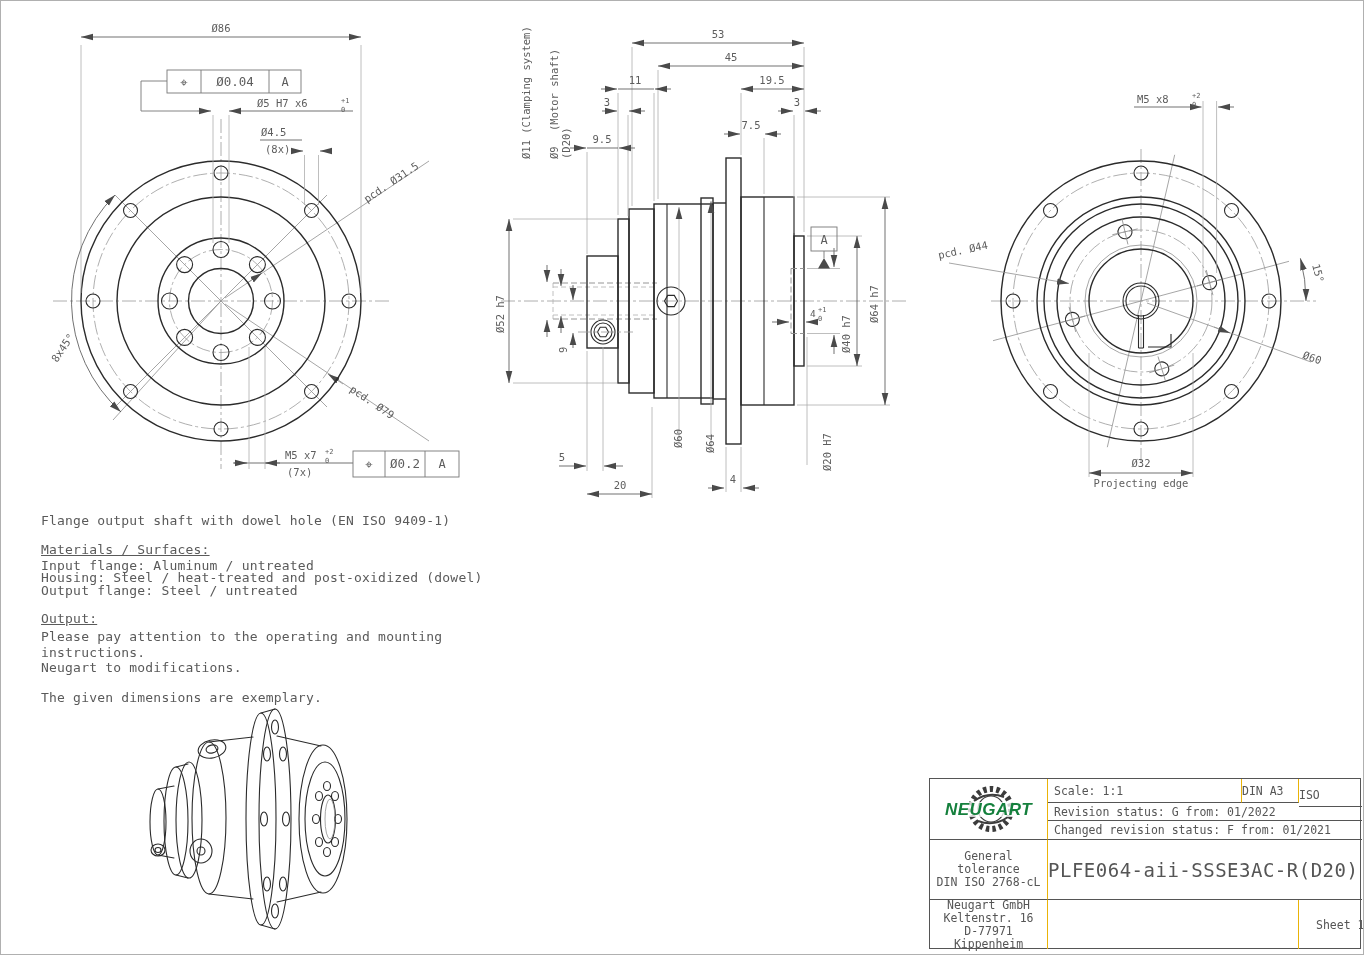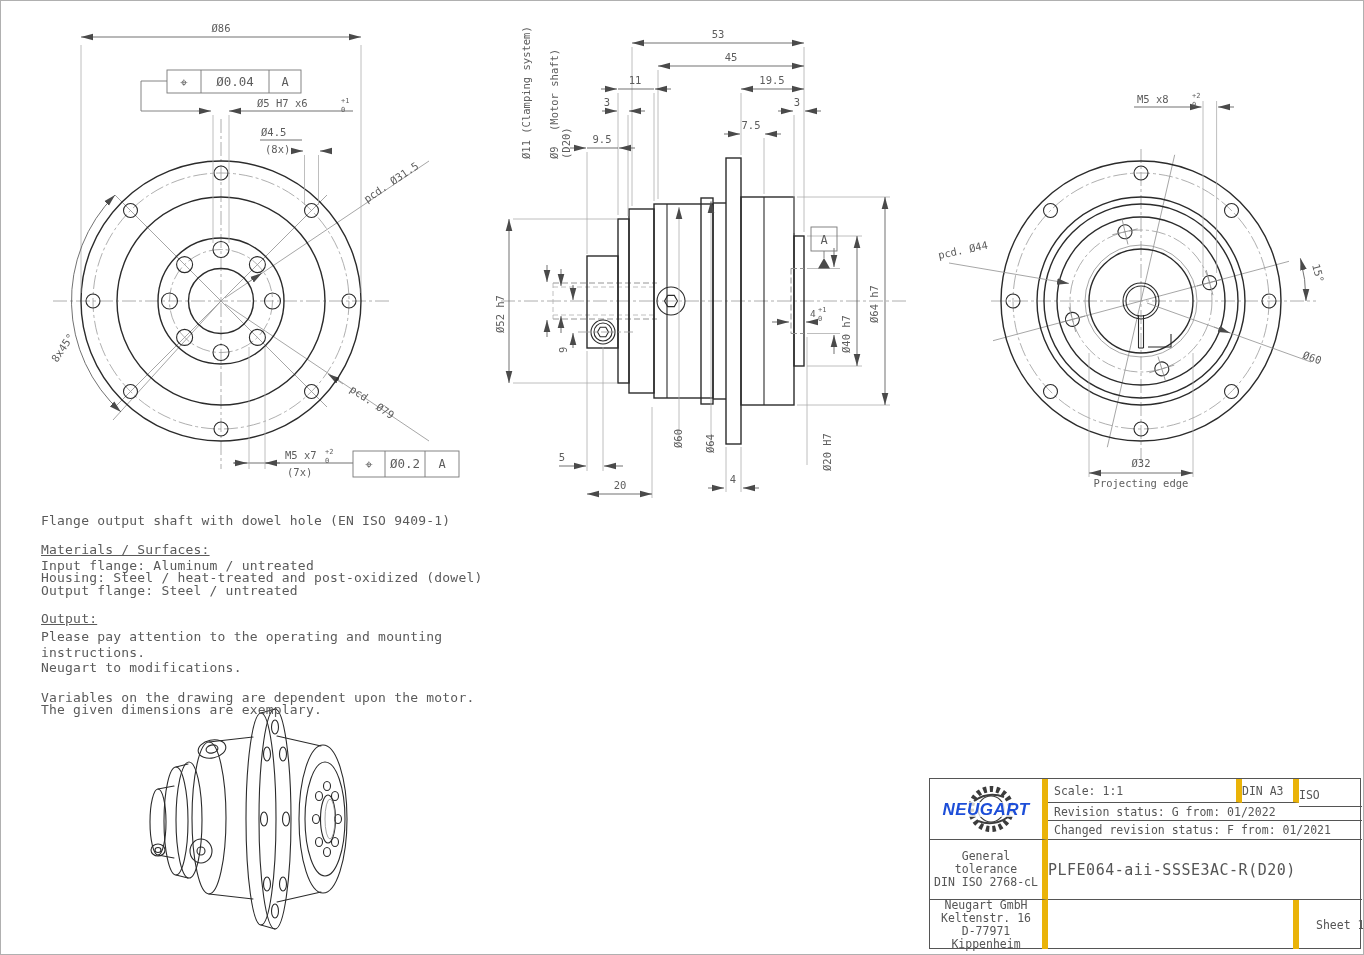--- a/index.html
+++ b/index.html
@@ -21,29 +21,29 @@
   text.sym{font-family:"DejaVu Sans",sans-serif;font-size:13px;fill:#5d5d5d;}
   
   #notes{position:absolute;left:40px;top:514px;width:470px;font-size:13px;color:#5a5a5a;letter-spacing:.2px;}
   #notes .gap-l{margin-bottom:14px;}
   #notes .head{text-decoration:underline;margin-top:12px;margin-bottom:3px;}
   #notes .ln{line-height:12.5px;}
   #notes .lt{line-height:15.5px;}
   #notes .vgap{height:16px;}
   
   #tblock{position:absolute;left:928px;top:777px;width:432px;height:171px;border:1px solid #555;box-sizing:border-box;font-size:11.5px;color:#555;}
-  .cell{position:absolute;box-sizing:border-box;border-right:6px solid #eab308;border-bottom:1px solid #555;display:flex;align-items:center;}
+  .cell{position:absolute;box-sizing:border-box;border-right:1px solid #eab308;border-bottom:1px solid #555;display:flex;align-items:center;}
   .cell.noR{border-right:none;}
   .cell.noB{border-bottom:none;}
   .cell.ctr{text-align:center;}
   .cell.pad{padding-left:6px;}
   #logo-cell{flex-direction:column;justify-content:center;}
   #brand{position:relative;z-index:2;font-family:"Liberation Sans",sans-serif;font-style:italic;font-weight:bold;font-size:17px;
-         color:#1d4ed8;letter-spacing:.5px;background:rgba(255,255,255,.75);padding:0 2px;line-height:15px;}
-  .partno{font-size:15px;letter-spacing:.5px;}
+         color:#15803d;letter-spacing:.5px;background:rgba(255,255,255,.75);padding:0 2px;line-height:15px;}
+  .partno{font-size:19px;letter-spacing:.5px;}
   .tol3{line-height:13px;text-align:center;width:100%;}
 </style>
 </head>
 <body>
 
 <div id="page">
 
 <svg width="1364" height="955" viewBox="0 0 1364 955">
   <defs>
     <marker id="ae" orient="auto" markerUnits="userSpaceOnUse" markerWidth="14" markerHeight="10" refX="12" refY="5">
@@ -440,21 +440,20 @@
 <div id="notes">
   <div class="ln gap-l">Flange output shaft with dowel hole (EN ISO 9409-1)</div>
   <div class="head">Materials / Surfaces:</div>
   <div class="ln">Input flange: Aluminum / untreated</div>
   <div class="ln">Housing: Steel / heat-treated and post-oxidized (dowel)</div>
   <div class="ln">Output flange: Steel / untreated</div>
   <div class="head" style="margin-top:14px">Output:</div>
   <div class="lt">Please pay attention to the operating and mounting instructions.</div>
   <div class="lt">Neugart to modifications.</div>
   <div class="vgap"></div>
-  <div class="ln">Variables on the drawing are dependent upon the motor.</div>
   <div class="ln">The given dimensions are exemplary.</div>
 </div>
 
 <div id="tblock">
   <div class="cell ctr" id="logo-cell" style="left:0;top:0;width:118px;height:61px">
     <svg width="110" height="56" viewBox="0 0 110 56" style="position:absolute;left:4px;top:2px">
       <circle cx="57" cy="28" r="20" fill="none" stroke="#3c3c3c" stroke-width="6" stroke-dasharray="3.4 3.2"></circle>
       <circle cx="57" cy="28" r="13" fill="#fff" stroke="#3c3c3c" stroke-width="1.2"></circle>
       <path d="M40,20 q14,-10 30,-4" fill="none" stroke="#3c3c3c" stroke-width="2"></path>
       <path d="M74,36 q-14,10 -30,4" fill="none" stroke="#3c3c3c" stroke-width="2"></path>

